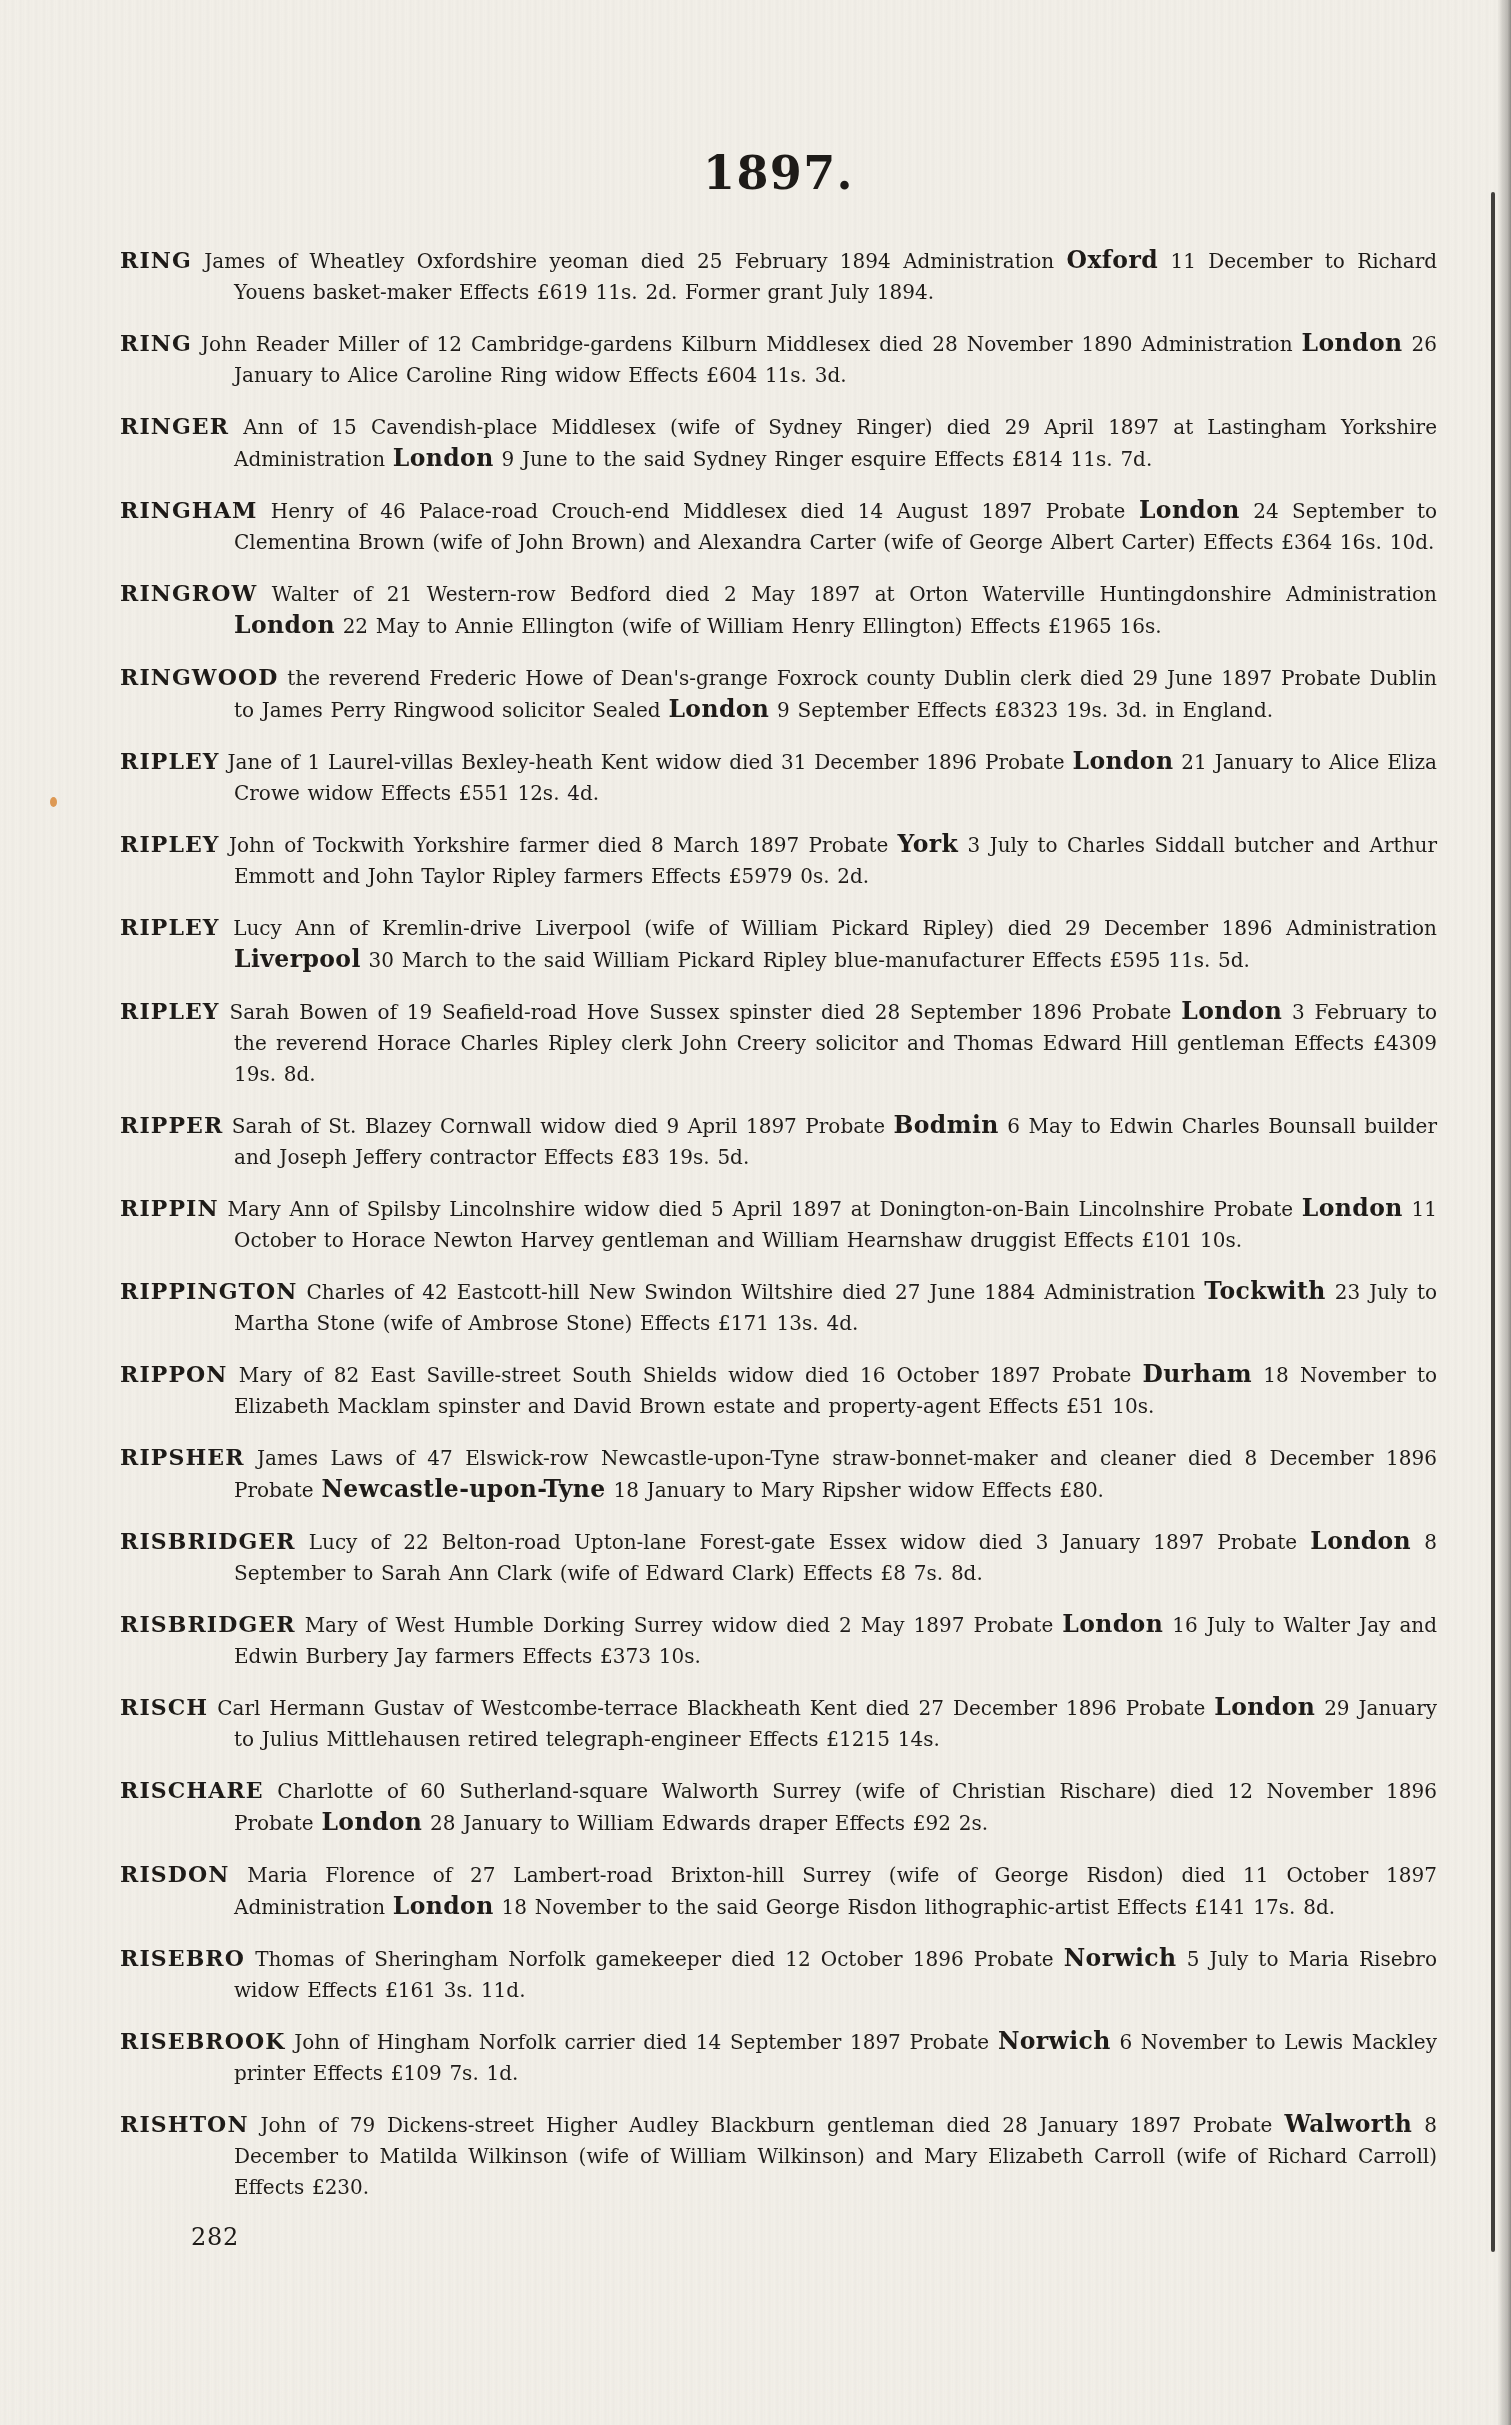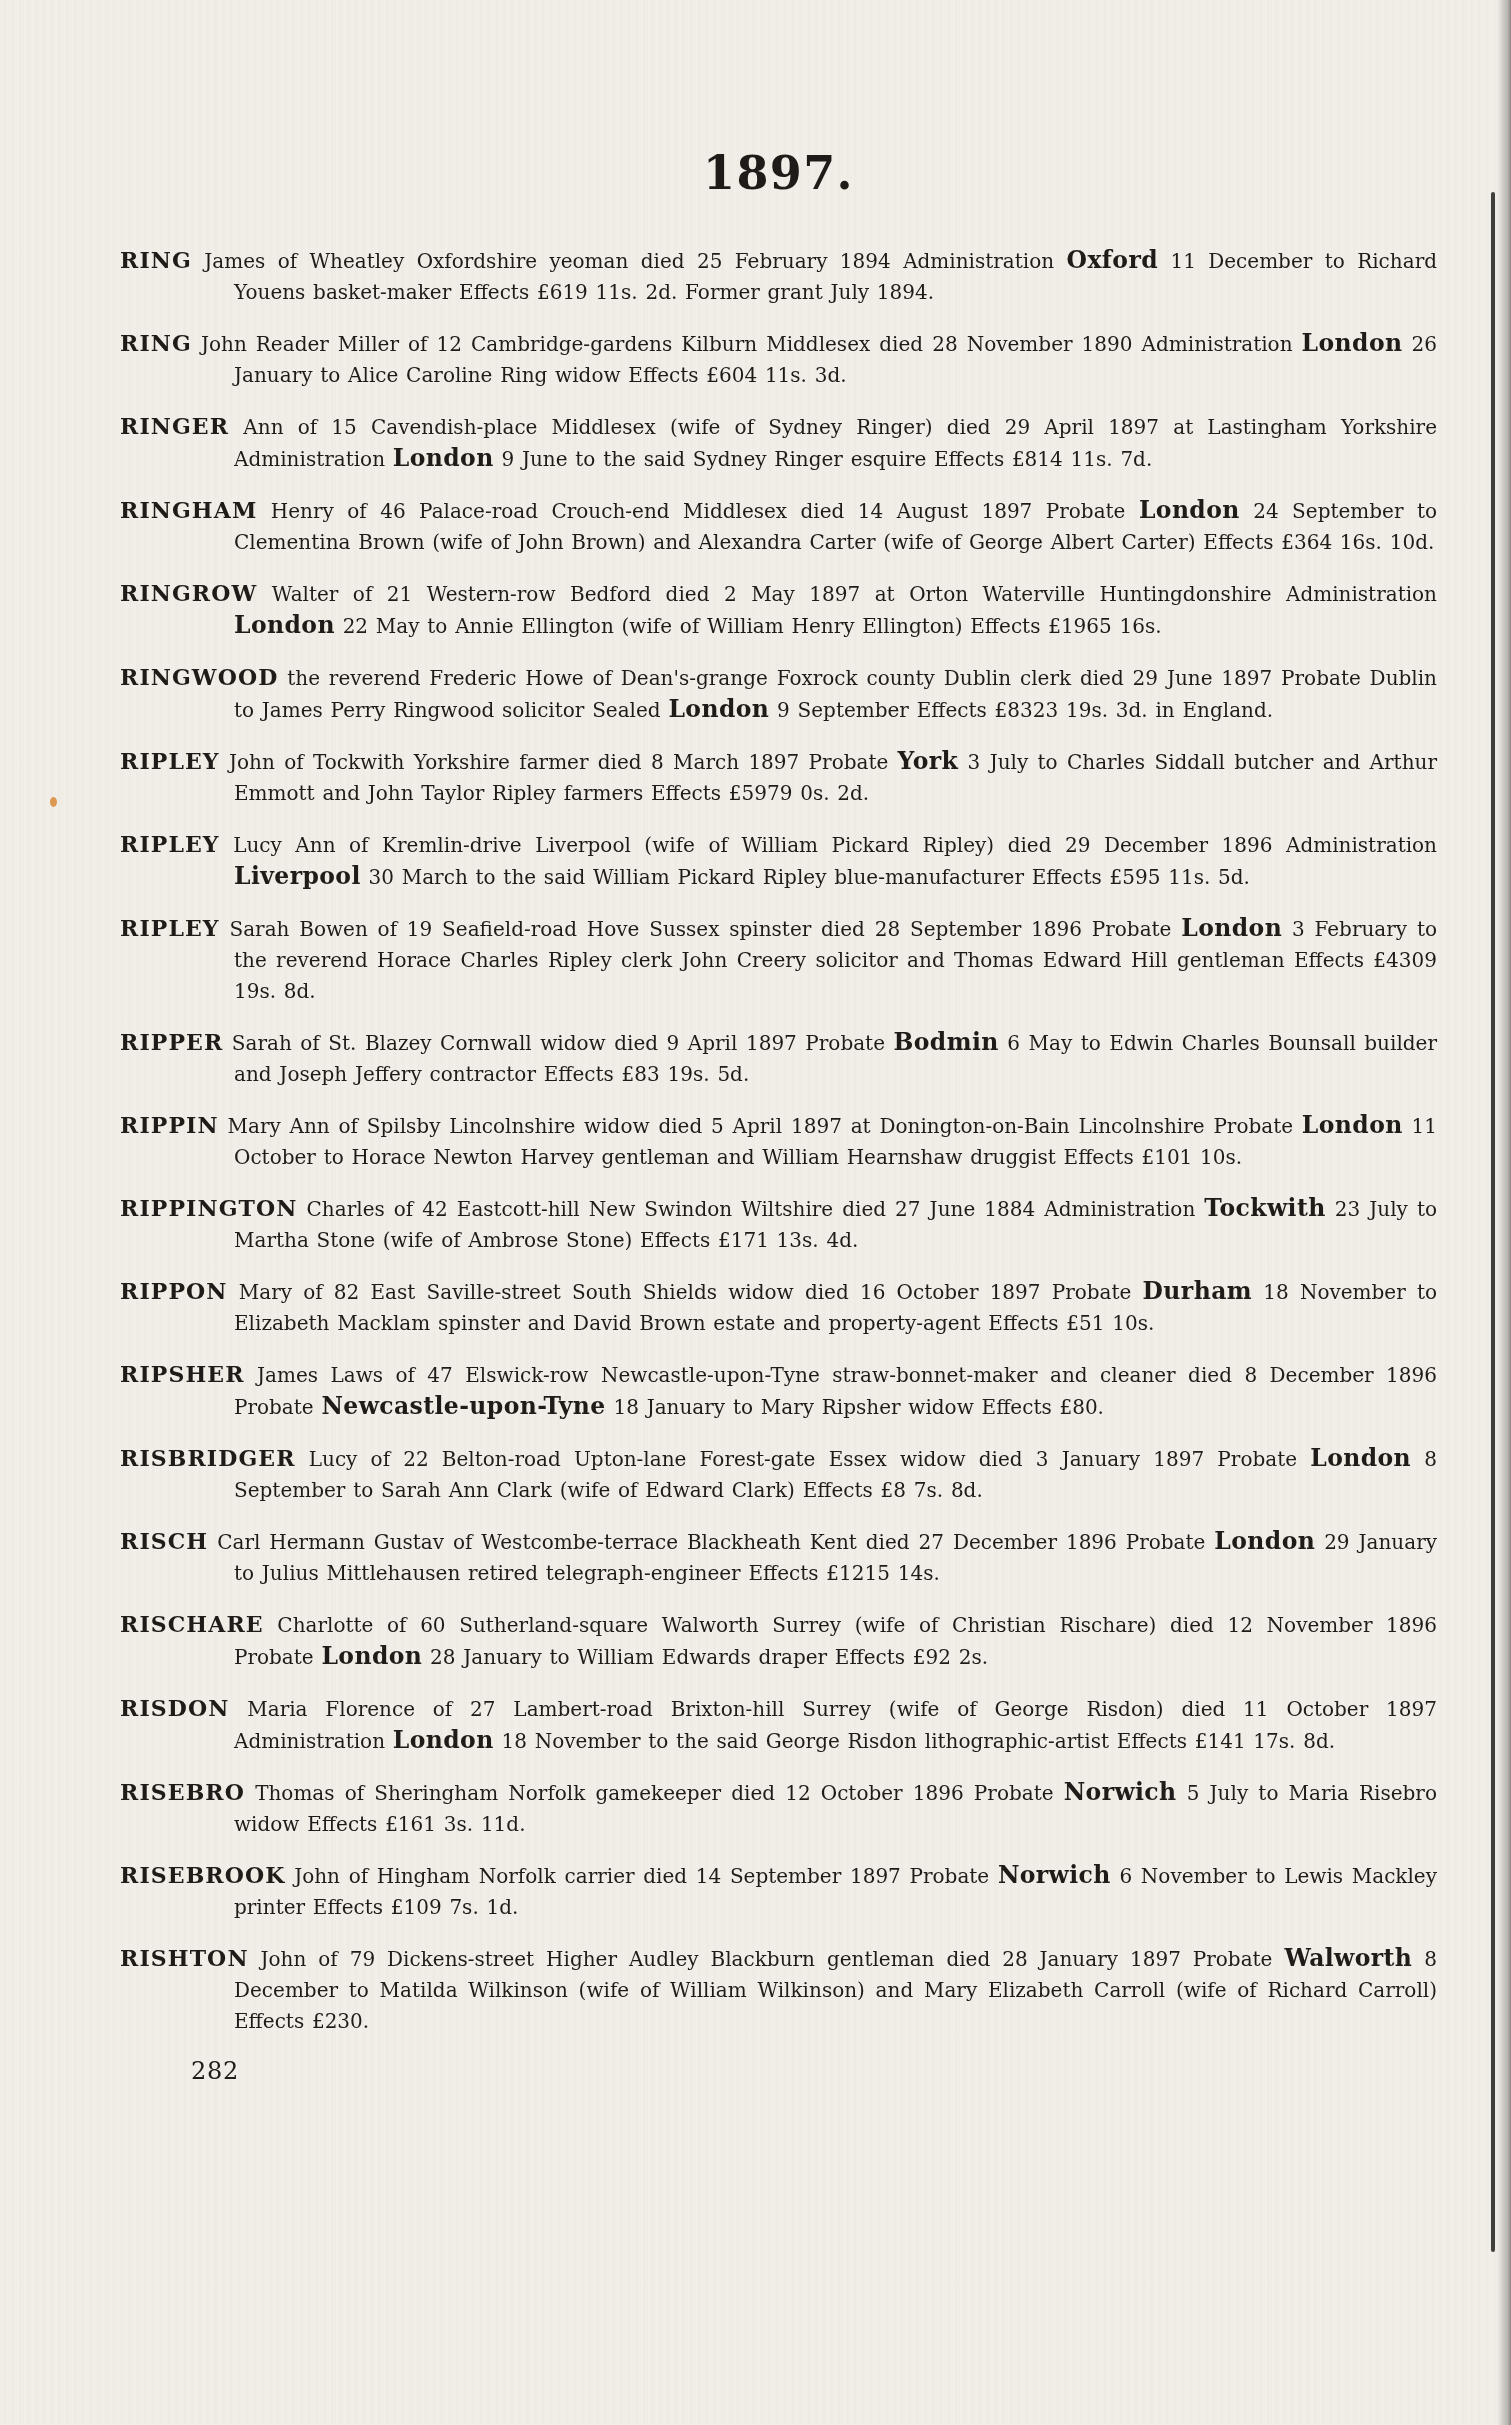--- a/index.html
+++ b/index.html
@@ -103,29 +103,31 @@
   <div class="speck"></div>
   <div class="content">
     <h1 class="year-title">1897.</h1>
     <section id="entries">
         <p class="entry"><span class="surname">RING</span> <span class="body-text">James of Wheatley Oxfordshire yeoman died 25 February 1894 Administration </span><span class="registry">Oxford</span><span class="body-text"> 11 December to Richard Youens basket-maker Effects £619 11s. 2d. Former grant July 1894.</span></p>
         <p class="entry"><span class="surname">RING</span> <span class="body-text">John Reader Miller of 12 Cambridge-gardens Kilburn Middlesex died 28 November 1890 Administration </span><span class="registry">London</span><span class="body-text"> 26 January to Alice Caroline Ring widow Effects £604 11s. 3d.</span></p>
         <p class="entry"><span class="surname">RINGER</span> <span class="body-text">Ann of 15 Cavendish-place Middlesex (wife of Sydney Ringer) died 29 April 1897 at Lastingham Yorkshire Administration </span><span class="registry">London</span><span class="body-text"> 9 June to the said Sydney Ringer esquire Effects £814 11s. 7d.</span></p>
         <p class="entry"><span class="surname">RINGHAM</span> <span class="body-text">Henry of 46 Palace-road Crouch-end Middlesex died 14 August 1897 Probate </span><span class="registry">London</span><span class="body-text"> 24 September to Clementina Brown (wife of John Brown) and Alexandra Carter (wife of George Albert Carter) Effects £364 16s. 10d.</span></p>
         <p class="entry"><span class="surname">RINGROW</span> <span class="body-text">Walter of 21 Western-row Bedford died 2 May 1897 at Orton Waterville Huntingdonshire Administration </span><span class="registry">London</span><span class="body-text"> 22 May to Annie Ellington (wife of William Henry Ellington) Effects £1965 16s.</span></p>
         <p class="entry"><span class="surname">RINGWOOD</span> <span class="body-text">the reverend Frederic Howe of Dean's-grange Foxrock county Dublin clerk died 29 June 1897 Probate Dublin to James Perry Ringwood solicitor Sealed </span><span class="registry">London</span><span class="body-text"> 9 September Effects £8323 19s. 3d. in England.</span></p>
+        <p class="entry"><span class="surname">RIPLEY</span> <span class="body-text">Jane of 1 Laurel-villas Bexley-heath Kent widow died 31 December 1896 Probate </span><span class="registry">London</span><span class="body-text"> 21 January to Alice Eliza Crowe widow Effects £551 12s. 4d.</span></p>
         <p class="entry"><span class="surname">RIPLEY</span> <span class="body-text">John of Tockwith Yorkshire farmer died 8 March 1897 Probate </span><span class="registry">York</span><span class="body-text"> 3 July to Charles Siddall butcher and Arthur Emmott and John Taylor Ripley farmers Effects £5979 0s. 2d.</span></p>
         <p class="entry"><span class="surname">RIPLEY</span> <span class="body-text">Lucy Ann of Kremlin-drive Liverpool (wife of William Pickard Ripley) died 29 December 1896 Administration </span><span class="registry">Liverpool</span><span class="body-text"> 30 March to the said William Pickard Ripley blue-manufacturer Effects £595 11s. 5d.</span></p>
         <p class="entry"><span class="surname">RIPLEY</span> <span class="body-text">Sarah Bowen of 19 Seafield-road Hove Sussex spinster died 28 September 1896 Probate </span><span class="registry">London</span><span class="body-text"> 3 February to the reverend Horace Charles Ripley clerk John Creery solicitor and Thomas Edward Hill gentleman Effects £4309 19s. 8d.</span></p>
         <p class="entry"><span class="surname">RIPPER</span> <span class="body-text">Sarah of St. Blazey Cornwall widow died 9 April 1897 Probate </span><span class="registry">Bodmin</span><span class="body-text"> 6 May to Edwin Charles Bounsall builder and Joseph Jeffery contractor Effects £83 19s. 5d.</span></p>
         <p class="entry"><span class="surname">RIPPIN</span> <span class="body-text">Mary Ann of Spilsby Lincolnshire widow died 5 April 1897 at Donington-on-Bain Lincolnshire Probate </span><span class="registry">London</span><span class="body-text"> 11 October to Horace Newton Harvey gentleman and William Hearnshaw druggist Effects £101 10s.</span></p>
         <p class="entry"><span class="surname">RIPPINGTON</span> <span class="body-text">Charles of 42 Eastcott-hill New Swindon Wiltshire died 27 June 1884 Administration </span><span class="registry">Tockwith</span><span class="body-text"> 23 July to Martha Stone (wife of Ambrose Stone) Effects £171 13s. 4d.</span></p>
         <p class="entry"><span class="surname">RIPPON</span> <span class="body-text">Mary of 82 East Saville-street South Shields widow died 16 October 1897 Probate </span><span class="registry">Durham</span><span class="body-text"> 18 November to Elizabeth Macklam spinster and David Brown estate and property-agent Effects £51 10s.</span></p>
         <p class="entry"><span class="surname">RIPSHER</span> <span class="body-text">James Laws of 47 Elswick-row Newcastle-upon-Tyne straw-bonnet-maker and cleaner died 8 December 1896 Probate </span><span class="registry">Newcastle-upon-Tyne</span><span class="body-text"> 18 January to Mary Ripsher widow Effects £80.</span></p>
         <p class="entry"><span class="surname">RISBRIDGER</span> <span class="body-text">Lucy of 22 Belton-road Upton-lane Forest-gate Essex widow died 3 January 1897 Probate </span><span class="registry">London</span><span class="body-text"> 8 September to Sarah Ann Clark (wife of Edward Clark) Effects £8 7s. 8d.</span></p>
+        <p class="entry"><span class="surname">RISBRIDGER</span> <span class="body-text">Mary of West Humble Dorking Surrey widow died 2 May 1897 Probate </span><span class="registry">London</span><span class="body-text"> 16 July to Walter Jay and Edwin Burbery Jay farmers Effects £373 10s.</span></p>
         <p class="entry"><span class="surname">RISCH</span> <span class="body-text">Carl Hermann Gustav of Westcombe-terrace Blackheath Kent died 27 December 1896 Probate </span><span class="registry">London</span><span class="body-text"> 29 January to Julius Mittlehausen retired telegraph-engineer Effects £1215 14s.</span></p>
         <p class="entry"><span class="surname">RISCHARE</span> <span class="body-text">Charlotte of 60 Sutherland-square Walworth Surrey (wife of Christian Rischare) died 12 November 1896 Probate </span><span class="registry">London</span><span class="body-text"> 28 January to William Edwards draper Effects £92 2s.</span></p>
         <p class="entry"><span class="surname">RISDON</span> <span class="body-text">Maria Florence of 27 Lambert-road Brixton-hill Surrey (wife of George Risdon) died 11 October 1897 Administration </span><span class="registry">London</span><span class="body-text"> 18 November to the said George Risdon lithographic-artist Effects £141 17s. 8d.</span></p>
         <p class="entry"><span class="surname">RISEBRO</span> <span class="body-text">Thomas of Sheringham Norfolk gamekeeper died 12 October 1896 Probate </span><span class="registry">Norwich</span><span class="body-text"> 5 July to Maria Risebro widow Effects £161 3s. 11d.</span></p>
         <p class="entry"><span class="surname">RISEBROOK</span> <span class="body-text">John of Hingham Norfolk carrier died 14 September 1897 Probate </span><span class="registry">Norwich</span><span class="body-text"> 6 November to Lewis Mackley printer Effects £109 7s. 1d.</span></p>
         <p class="entry"><span class="surname">RISHTON</span> <span class="body-text">John of 79 Dickens-street Higher Audley Blackburn gentleman died 28 January 1897 Probate </span><span class="registry">Walworth</span><span class="body-text"> 8 December to Matilda Wilkinson (wife of William Wilkinson) and Mary Elizabeth Carroll (wife of Richard Carroll) Effects £230.</span></p>
       </section>
     <div class="page-number">282</div>
   </div>
 </div>

